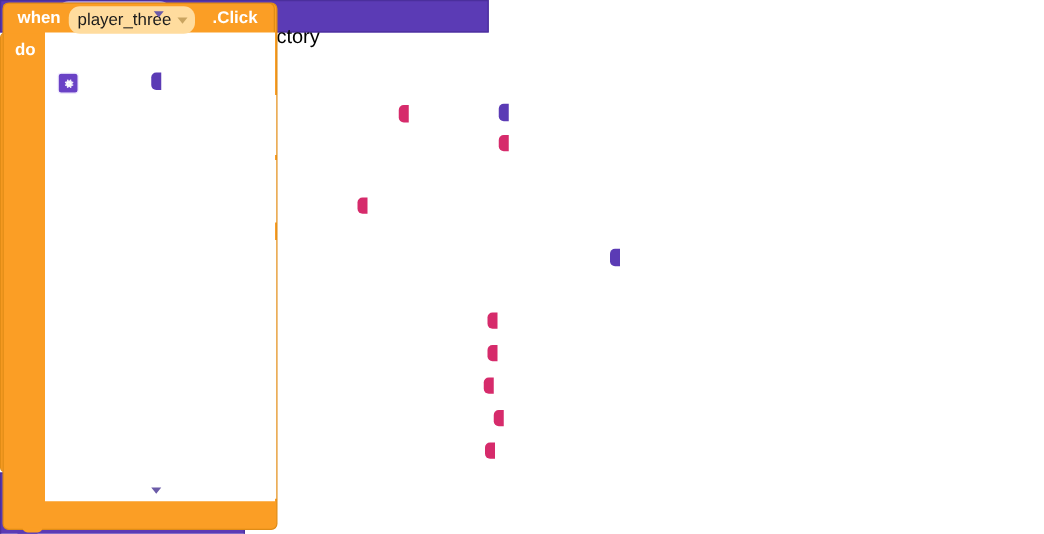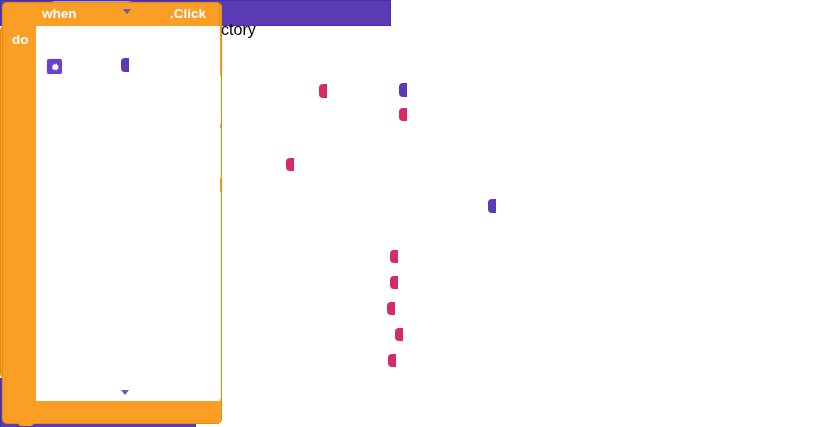--- a/index.html
+++ b/index.html
@@ -94,22 +94,26 @@
 <body>
 
 <div id="canvas">
 
   <div class="event" style="position:absolute; left:2px; top:2px; width:218px; height:420px; border-radius:5px;"></div>
 
   <div class="event" style="position:absolute; left:2px; top:2px; width:216px; height:24px; border-radius:5px 5px 0 0; border-bottom:none;"></div>
 
   <div style="position:absolute; left:36px; top:26px; width:184px; height:375px; background:#ffffff;"></div>
 
-  <div class="blk" style="left:10px; top:5px; height:18px; background:transparent; border:none;margin-left:28px;">
+  <div class="blk" style="left:10px; top:5px; height:18px; background:transparent; border:none;">
     <span class="lbl kw">when</span>
+  </div>
+  <div class="field on-orange" style="position:absolute; left:53px; top:5px; height:17px;">
+    <span>player_three</span>
+    <span class="caret"></span>
   </div>
   <div class="blk" style="left:166px; top:5px; height:18px; background:transparent; border:none;font-weight:bold;">
     <span class="lbl">.Click</span>
   </div>
   <div class="blk" style="left:8px; top:31px; height:18px; background:transparent; border:none;">
     <span class="lbl kw">do</span>
   </div>
 
   <div class="purple" style="left:36px; top:27px; width:389px; height:24px;">
     <span class="lbl kw" style="margin-left:4px;">call</span>

